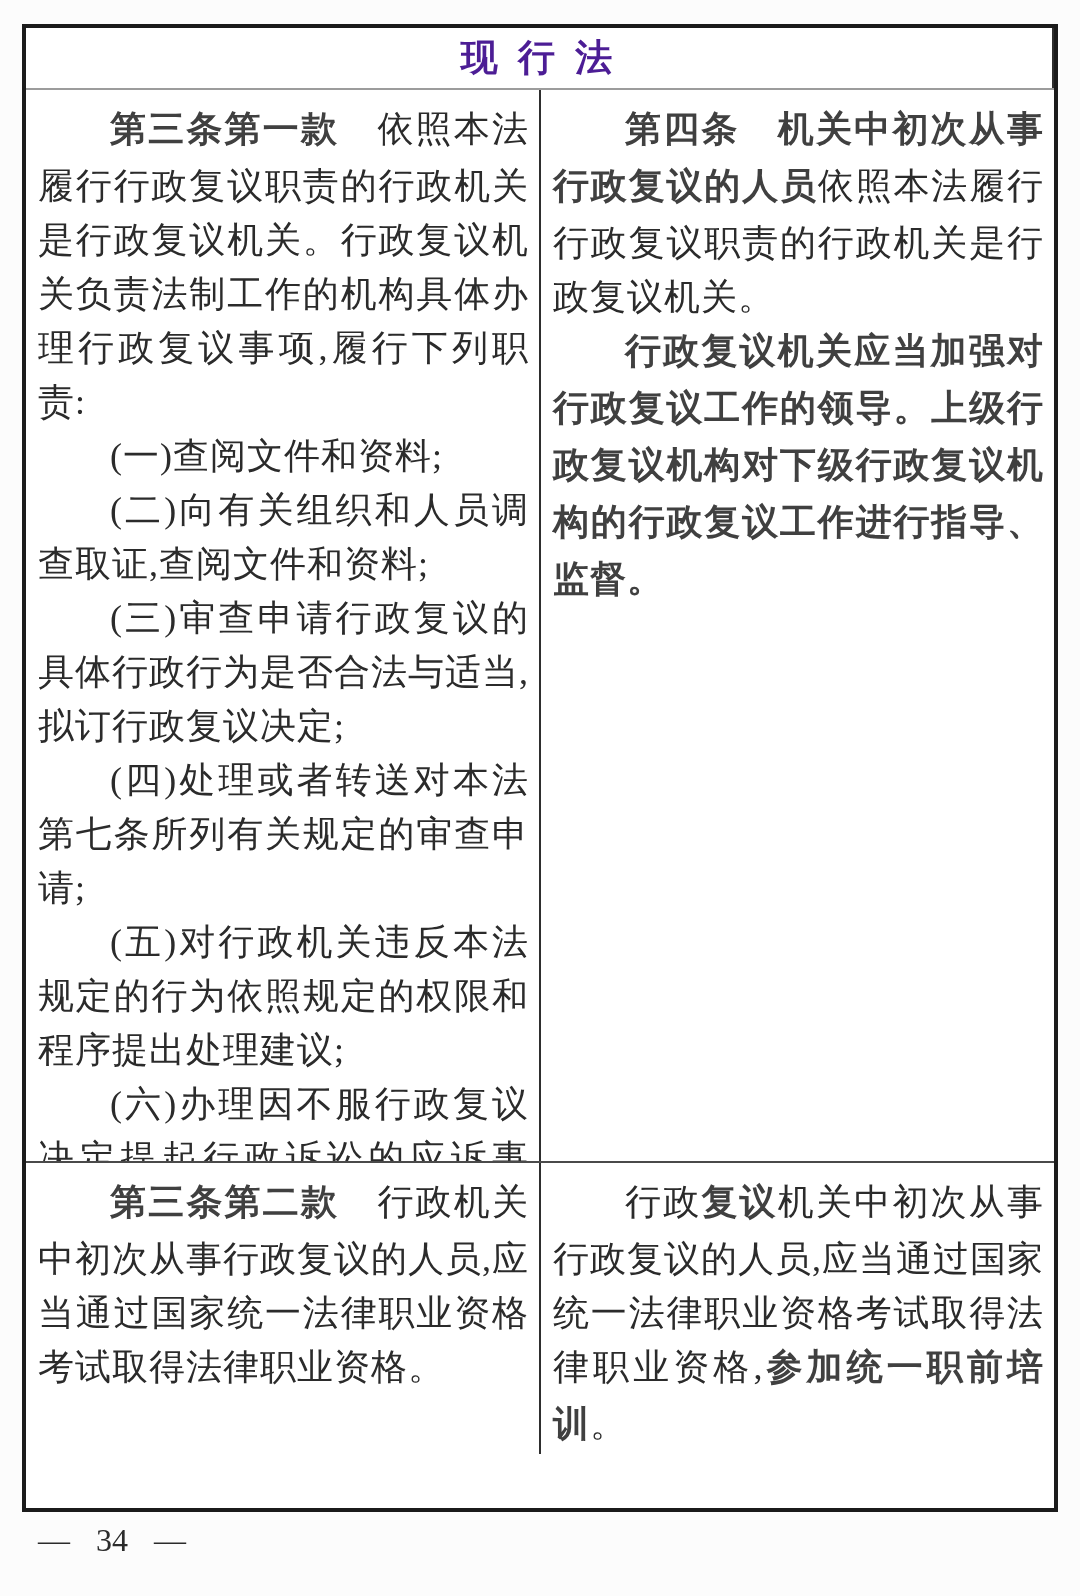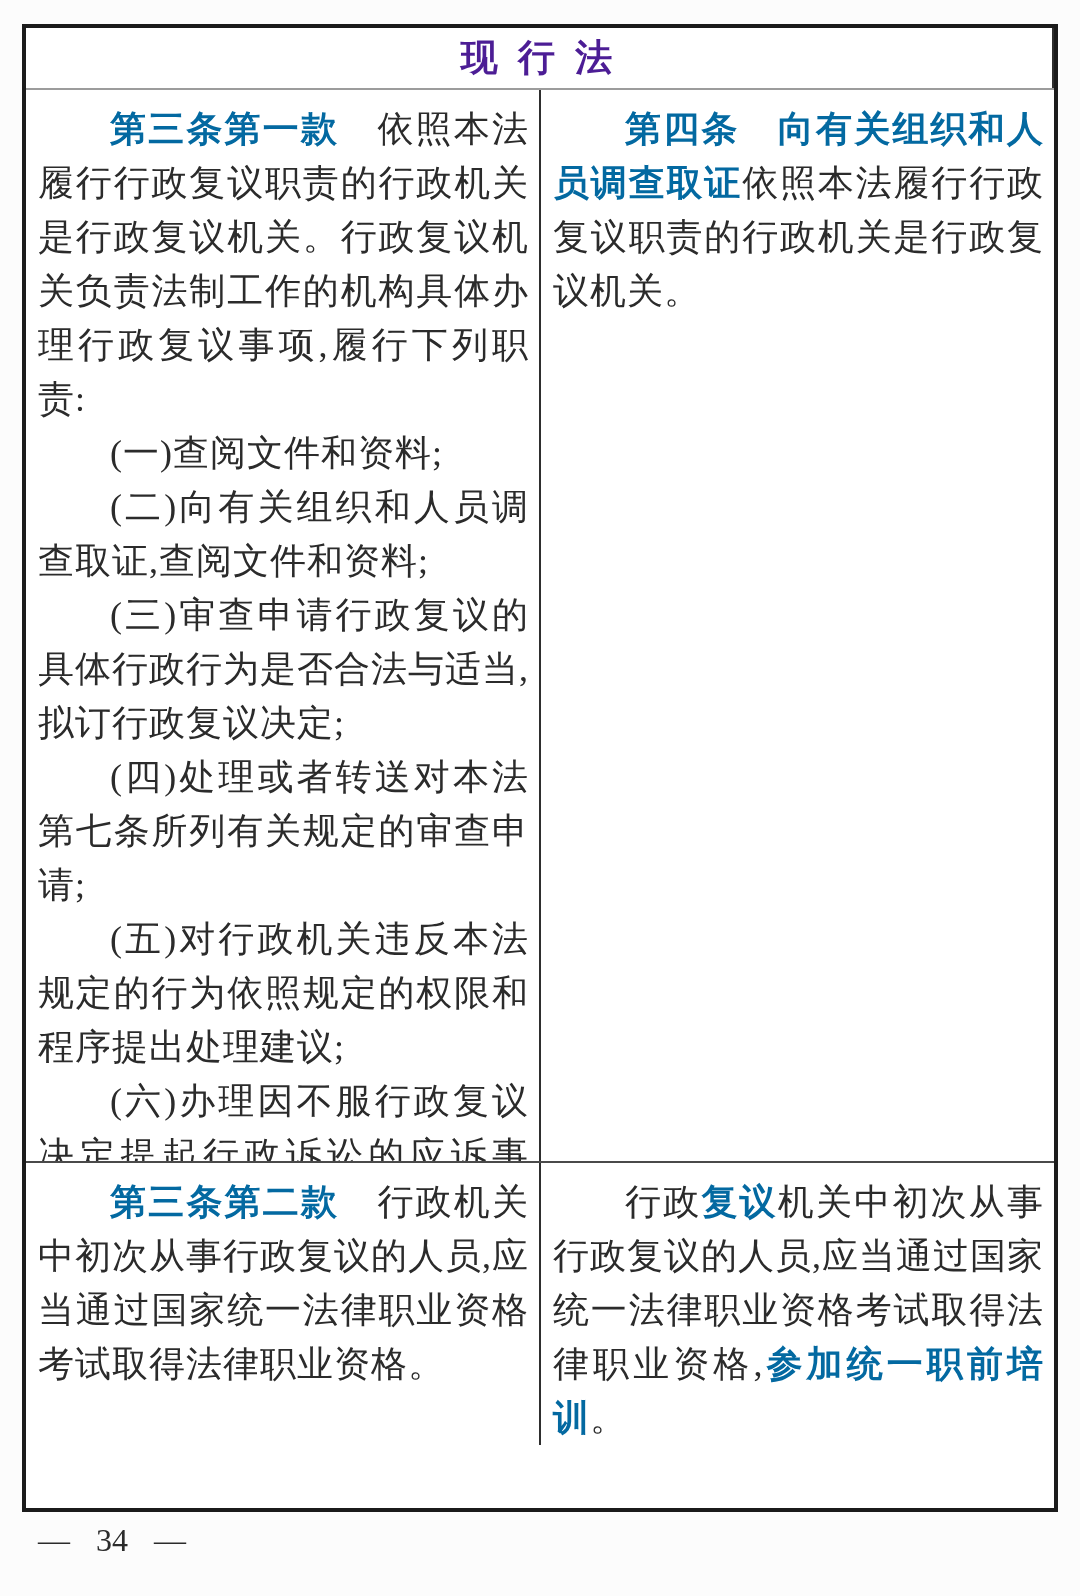--- a/index.html
+++ b/index.html
@@ -42,22 +42,22 @@
   .para {
     margin:0;
     font-size:36px; line-height:54px;
     text-indent:72px;
     text-align:justify; text-align-last:left;
     letter-spacing:1px;
     color:#2b2b2b;
   }
   .r { font-family:"Liberation Serif","DejaVu Serif",serif; font-weight:400; }
   .b {
-    font-family:Liberation Serif, serif;
-    font-weight:700; color:#0369a1;
+    font-family:Liberation Mono, monospace;
+    font-weight:700; color:#404040;
   }
   .footer {
     position:absolute; left:38px; top:1522px;
     display:flex; align-items:center; gap:26px;
     font-size:32px; color:#2b2b2b;
   }
   .footer .dash { letter-spacing:0; }
 </style>
 </head>
 <body>
@@ -73,21 +73,22 @@
           <div class="td left">
             <p class="para"><span class="b">第三条第一款</span><span class="r">　依照本法履行行政复议职责的行政机关是行政复议机关。行政复议机关负责法制工作的机构具体办理行政复议事项,履行下列职责:</span></p>
             <p class="para"><span class="r">(一)查阅文件和资料;</span></p>
             <p class="para"><span class="r">(二)向有关组织和人员调查取证,查阅文件和资料;</span></p>
             <p class="para"><span class="r">(三)审查申请行政复议的具体行政行为是否合法与适当,拟订行政复议决定;</span></p>
             <p class="para"><span class="r">(四)处理或者转送对本法第七条所列有关规定的审查申请;</span></p>
             <p class="para"><span class="r">(五)对行政机关违反本法规定的行为依照规定的权限和程序提出处理建议;</span></p>
             <p class="para"><span class="r">(六)办理因不服行政复议决定提起行政诉讼的应诉事项;</span></p>
           </div>
           <div class="td right">
-            <p class="para"><span class="b">第四条　向有关组织和人员调查取证</span><span class="r">依照本法履行行政复议职责的行政机关是行政复议机关。</span></p>
+            <p class="para"><span class="b">第四条　机关中初次从事行政复议的人员</span><span class="r">依照本法履行行政复议职责的行政机关是行政复议机关。</span></p>
+            <p class="para"><span class="b">行政复议机关应当加强对行政复议工作的领导。上级行政复议机构对下级行政复议机构的行政复议工作进行指导、监督。</span></p>
           </div>
         </div>
         <div class="tr tr2">
           <div class="td left">
             <p class="para"><span class="b">第三条第二款</span><span class="r">　行政机关中初次从事行政复议的人员,应当通过国家统一法律职业资格考试取得法律职业资格。</span></p>
           </div>
           <div class="td right">
             <p class="para"><span class="r">行政</span><span class="b">复议</span><span class="r">机关中初次从事行政复议的人员,应当通过国家统一法律职业资格考试取得法律职业资格,</span><span class="b">参加统一职前培训</span><span class="r">。</span></p>
           </div>
         </div>

